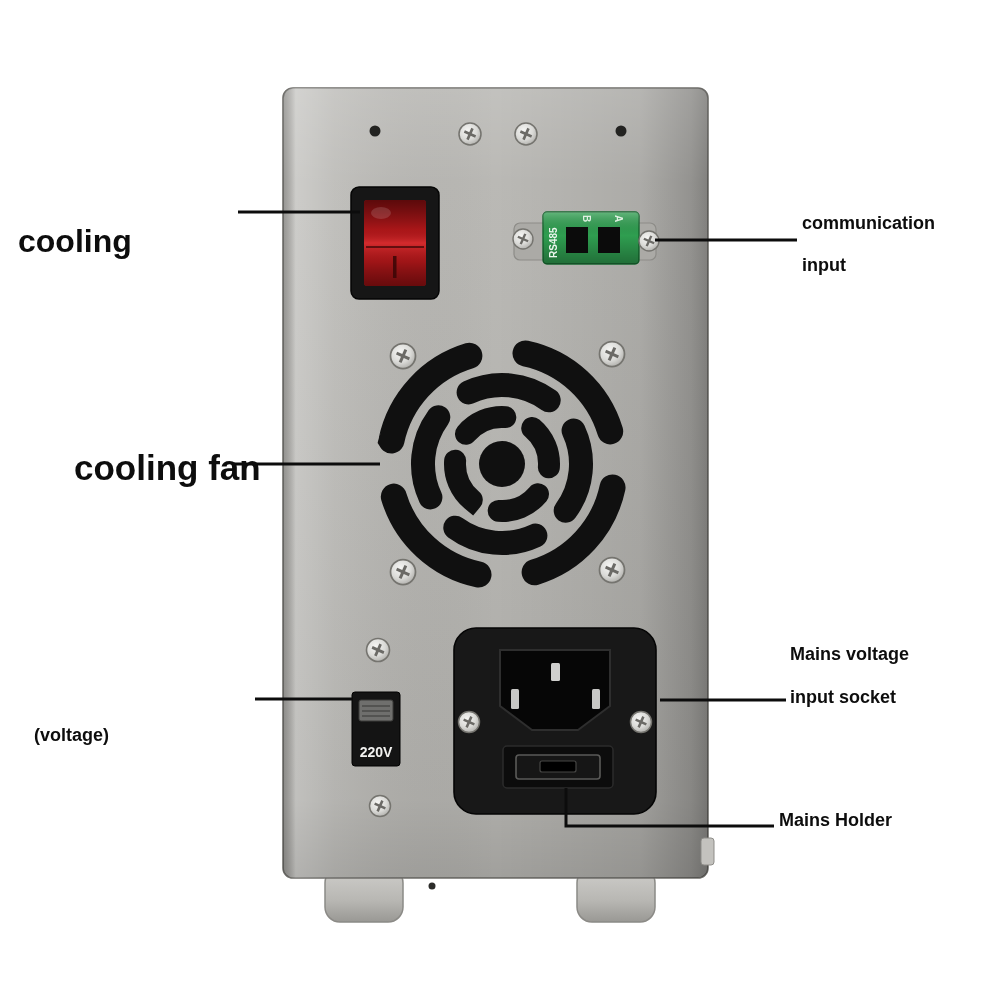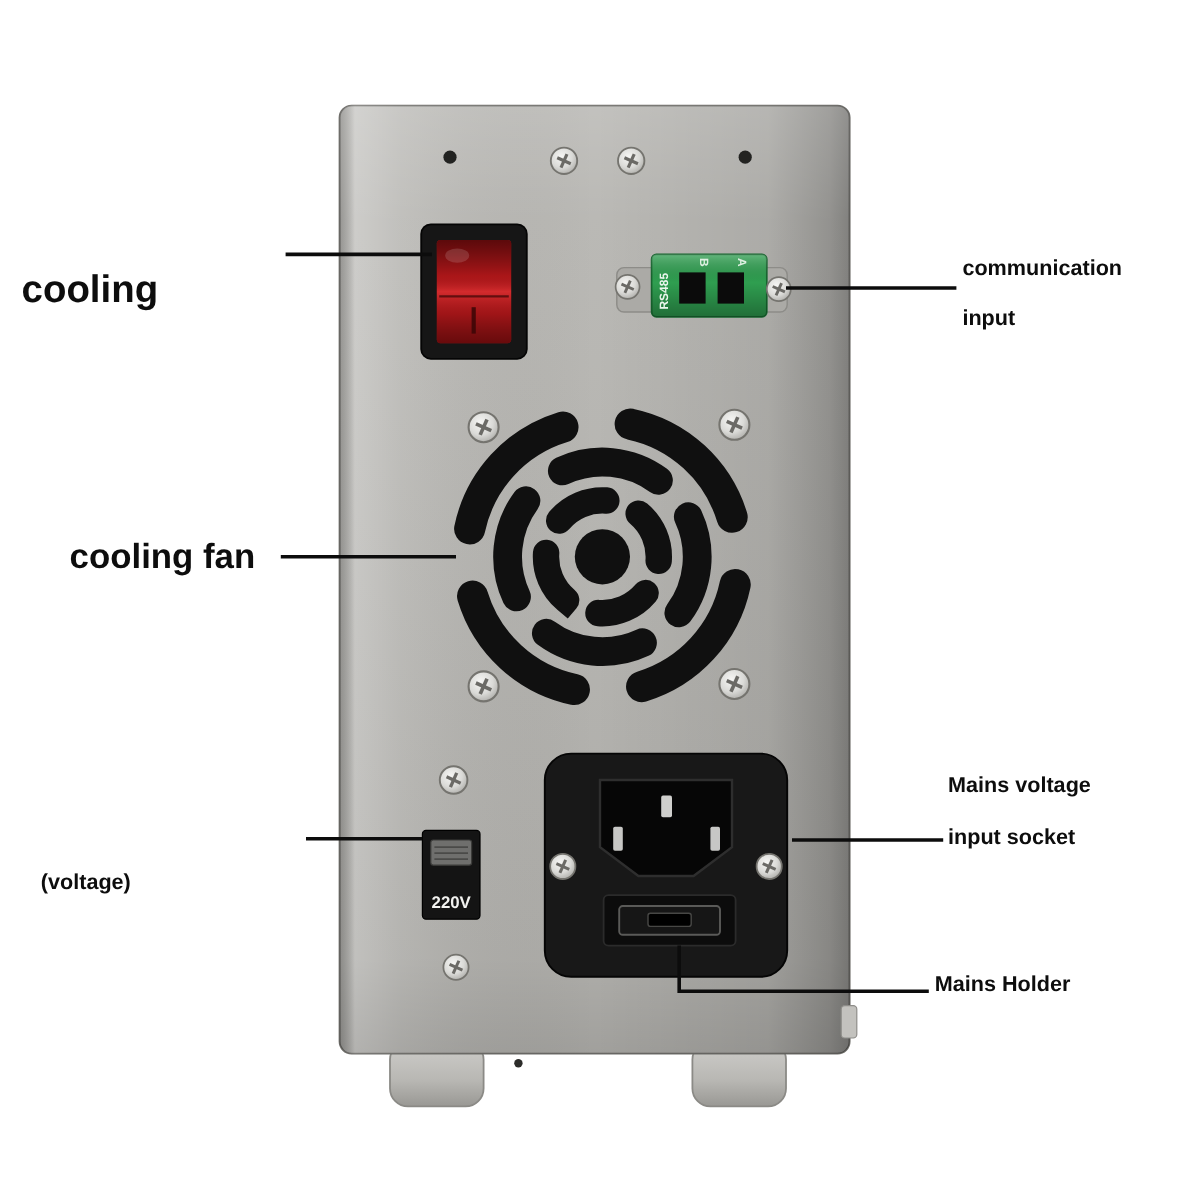--- a/index.html
+++ b/index.html
@@ -13,21 +13,21 @@
   .canvas svg{position:absolute;left:0;top:0;}
   .label{
     position:absolute;
     font-family:"Liberation Sans",sans-serif;
     font-weight:bold;
     color:#0d0d0d;
     white-space:nowrap;
     line-height:1.1;
   }
   .lbl-xl{font-size:32px;}
-  .lbl-lg{font-size:29px;}
+  .lbl-lg{font-size:35px;margin-left:16px;}
   .lbl-md{font-size:18px;}
 </style>
 </head>
 <body>
 
 <div class="canvas">
 
   <svg width="1000" height="1000" viewBox="0 0 1000 1000">
     <defs>
       <radialGradient id="screwGrad" cx="40%" cy="35%" r="75%">

